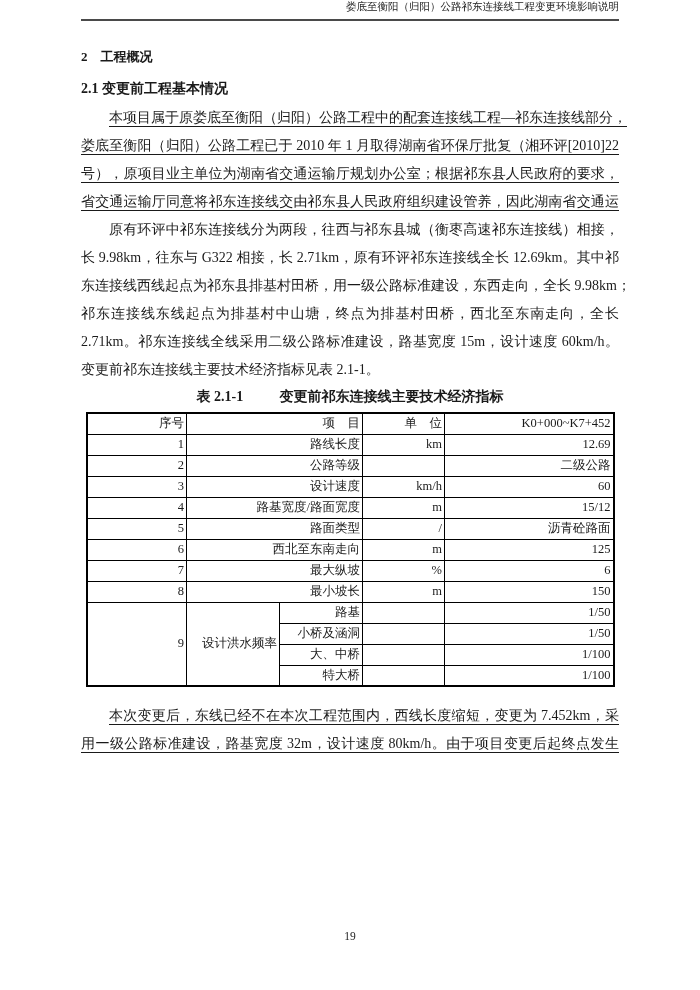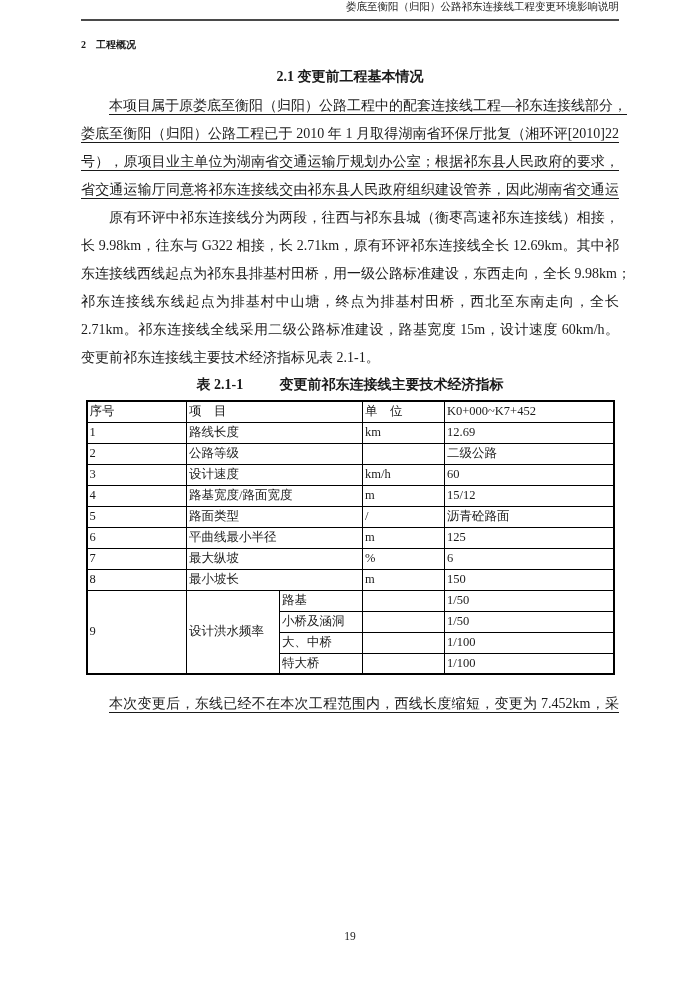--- a/index.html
+++ b/index.html
@@ -20,32 +20,31 @@
     padding-bottom: 5px;
     text-align: right;
     font-size: 10.5px;
     line-height: 14px;
     color: #222;
     border-bottom: 2px solid #4a4a4a;
   }
 
   
   .h1 {
-    margin-top: 13px;
-    font-size: 10px;
+    margin-top: 25px;
+    font-size: 13px;
     font-weight: bold;
     line-height: 22px;
   }
   .h2 {
     margin-top: 10px;
     margin-bottom: 4px;
     font-size: 14px;
     font-weight: bold;
     line-height: 22px;
-    text-align: center;
   }
 
   
   .pline {
     font-size: 14px;
     line-height: 28px;
     height: 28px;
     white-space: nowrap;
     text-align: justify;
     text-justify: inter-character;
@@ -71,21 +70,21 @@
     margin: 2px auto 0 auto;
     border-collapse: collapse;
     border: 2px solid #000;
     width: 527px;
     table-layout: fixed;
     font-size: 12.5px;
   }
   .spec-table td {
     border: 1px solid #000;
     height: 21px;
-    text-align: left;
+    text-align: right;
     vertical-align: middle;
     padding: 0 2px;
     overflow: hidden;
   }
   .para3 { margin-top: 15px; }
 
   
   .page-footer {
     position: absolute;
     bottom: 48px;
@@ -169,21 +168,21 @@
           <td>15/12</td>
         </tr>
         <tr>
           <td>5</td>
           <td colspan="2">路面类型</td>
           <td>/</td>
           <td>沥青砼路面</td>
         </tr>
         <tr>
           <td>6</td>
-          <td colspan="2">平曲线最小半径</td>
+          <td colspan="2">西北至东南走向</td>
           <td>m</td>
           <td>125</td>
         </tr>
         <tr>
           <td>7</td>
           <td colspan="2">最大纵坡</td>
           <td>%</td>
           <td>6</td>
         </tr>
         <tr>
@@ -212,18 +211,19 @@
         <tr>
           <td>特大桥</td>
           <td></td>
           <td>1/100</td>
         </tr>
       </tbody>
     </table>
 
     <div class="para3">
       <div class="pline fill indent"><span class="ul-text">本次变更后，东线已经不在本次工程范围内，西线长度缩短，变更为 7.452km，采</span></div>
+      <div class="pline fill"><span class="ul-text">用一级公路标准建设，路基宽度 32m，设计速度 80km/h。由于项目变更后起终点发生</span></div>
     </div>
 
   </div>
 
   <div class="page-footer">19</div>
 </div>
 
 </body></html>

